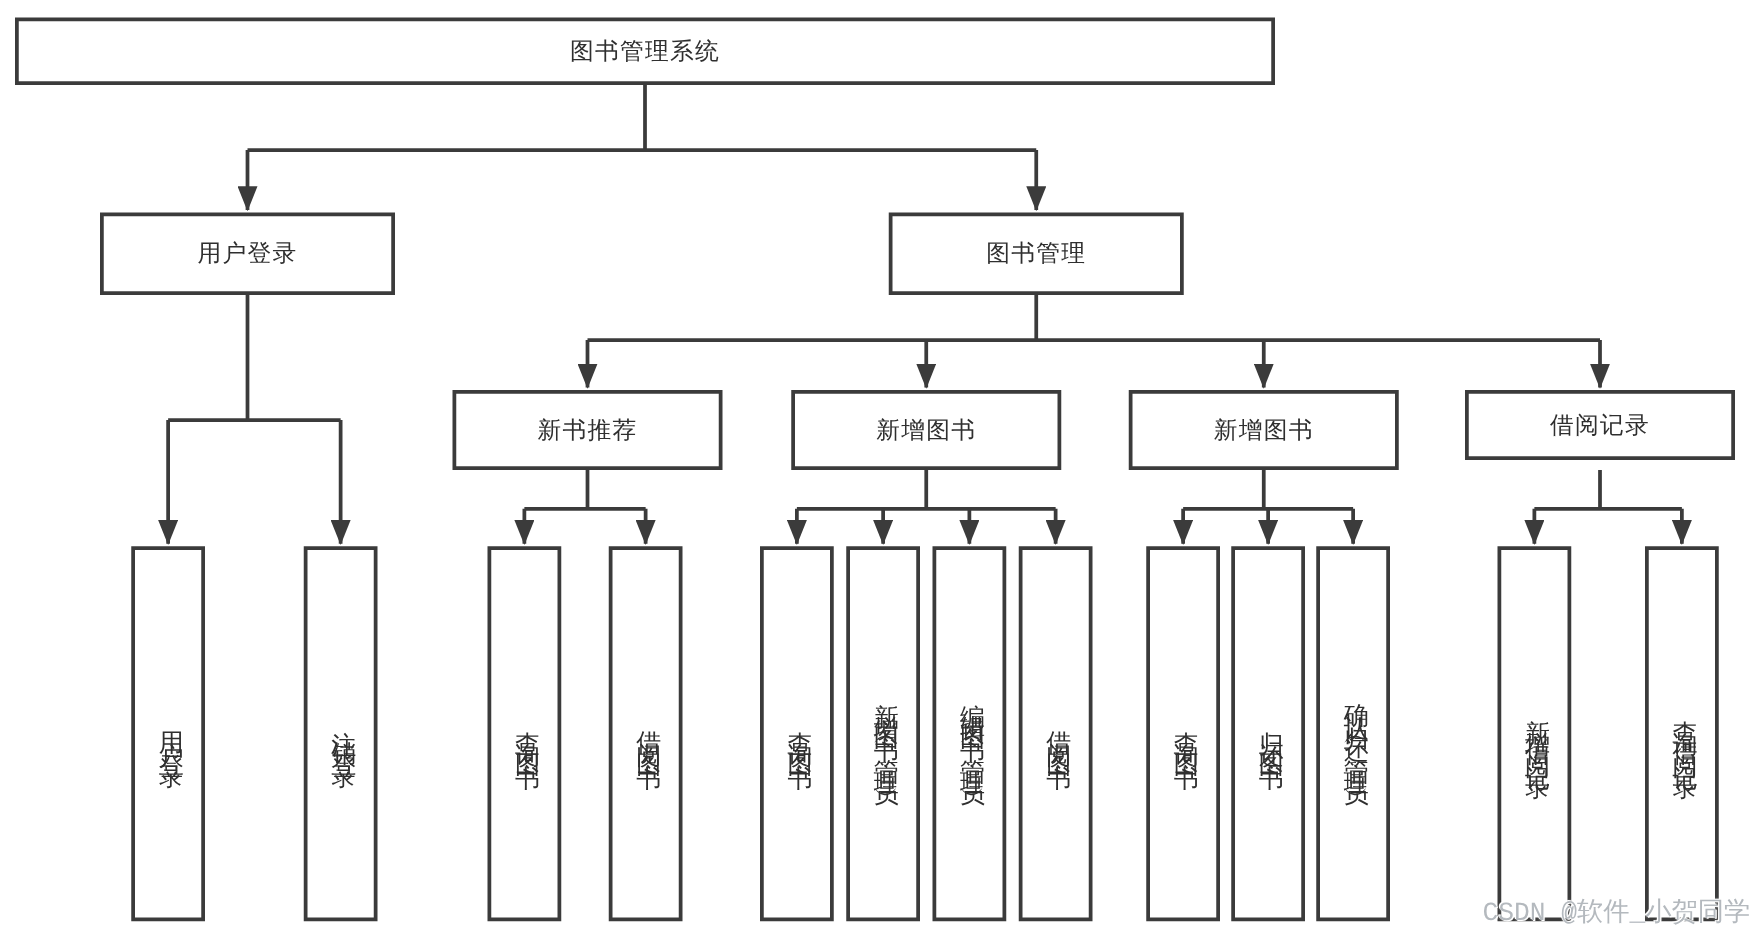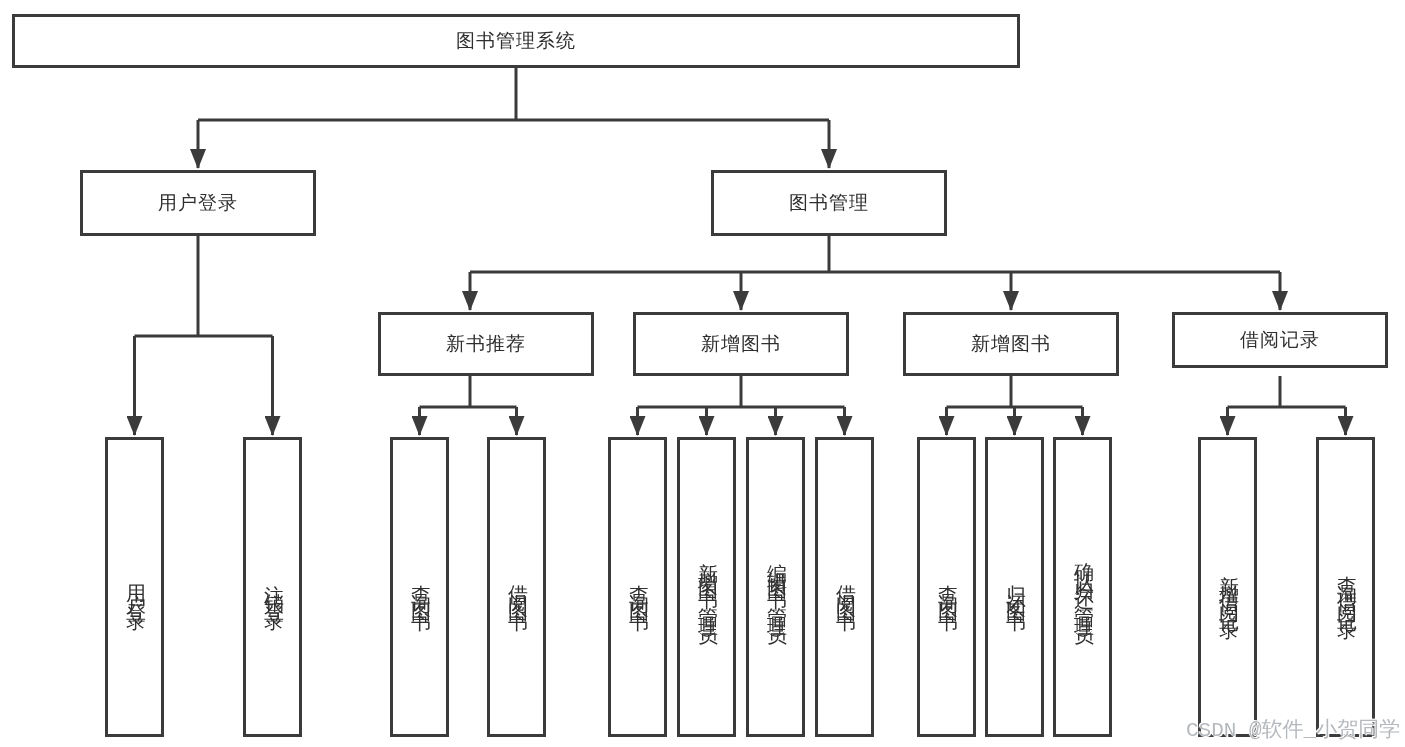--- a/index.html
+++ b/index.html
@@ -28,21 +28,21 @@
     font-size:20px;
     letter-spacing:9px;
     line-height:1;
   }
   
   .n-root{left:12px;top:14px;width:1008px;height:54px;}
   
   .n-login{left:80px;top:170px;width:236px;height:66px;}
   .n-mgmt{left:711px;top:170px;width:236px;height:66px;}
   
-  .n-l2-1{left:362px;top:312px;width:216px;height:64px;margin-left:16px;}
+  .n-l2-1{left:362px;top:312px;width:216px;height:64px;}
   .n-l2-2{left:633px;top:312px;width:216px;height:64px;}
   .n-l2-3{left:903px;top:312px;width:216px;height:64px;}
   .n-l2-4{left:1172px;top:312px;width:216px;height:56px;}
   
   .leaf{top:437px;width:59px;height:300px;}
   .n-lf-a1{left:105px;} .n-lf-a2{left:243px;}
   .n-lf-b1{left:390px;} .n-lf-b2{left:487px;}
   .n-lf-c1{left:608px;} .n-lf-c2{left:677px;} .n-lf-c3{left:746px;} .n-lf-c4{left:815px;}
   .n-lf-d1{left:917px;} .n-lf-d2{left:985px;} .n-lf-d3{left:1053px;}
   .n-lf-e1{left:1198px;} .n-lf-e2{left:1316px;}

